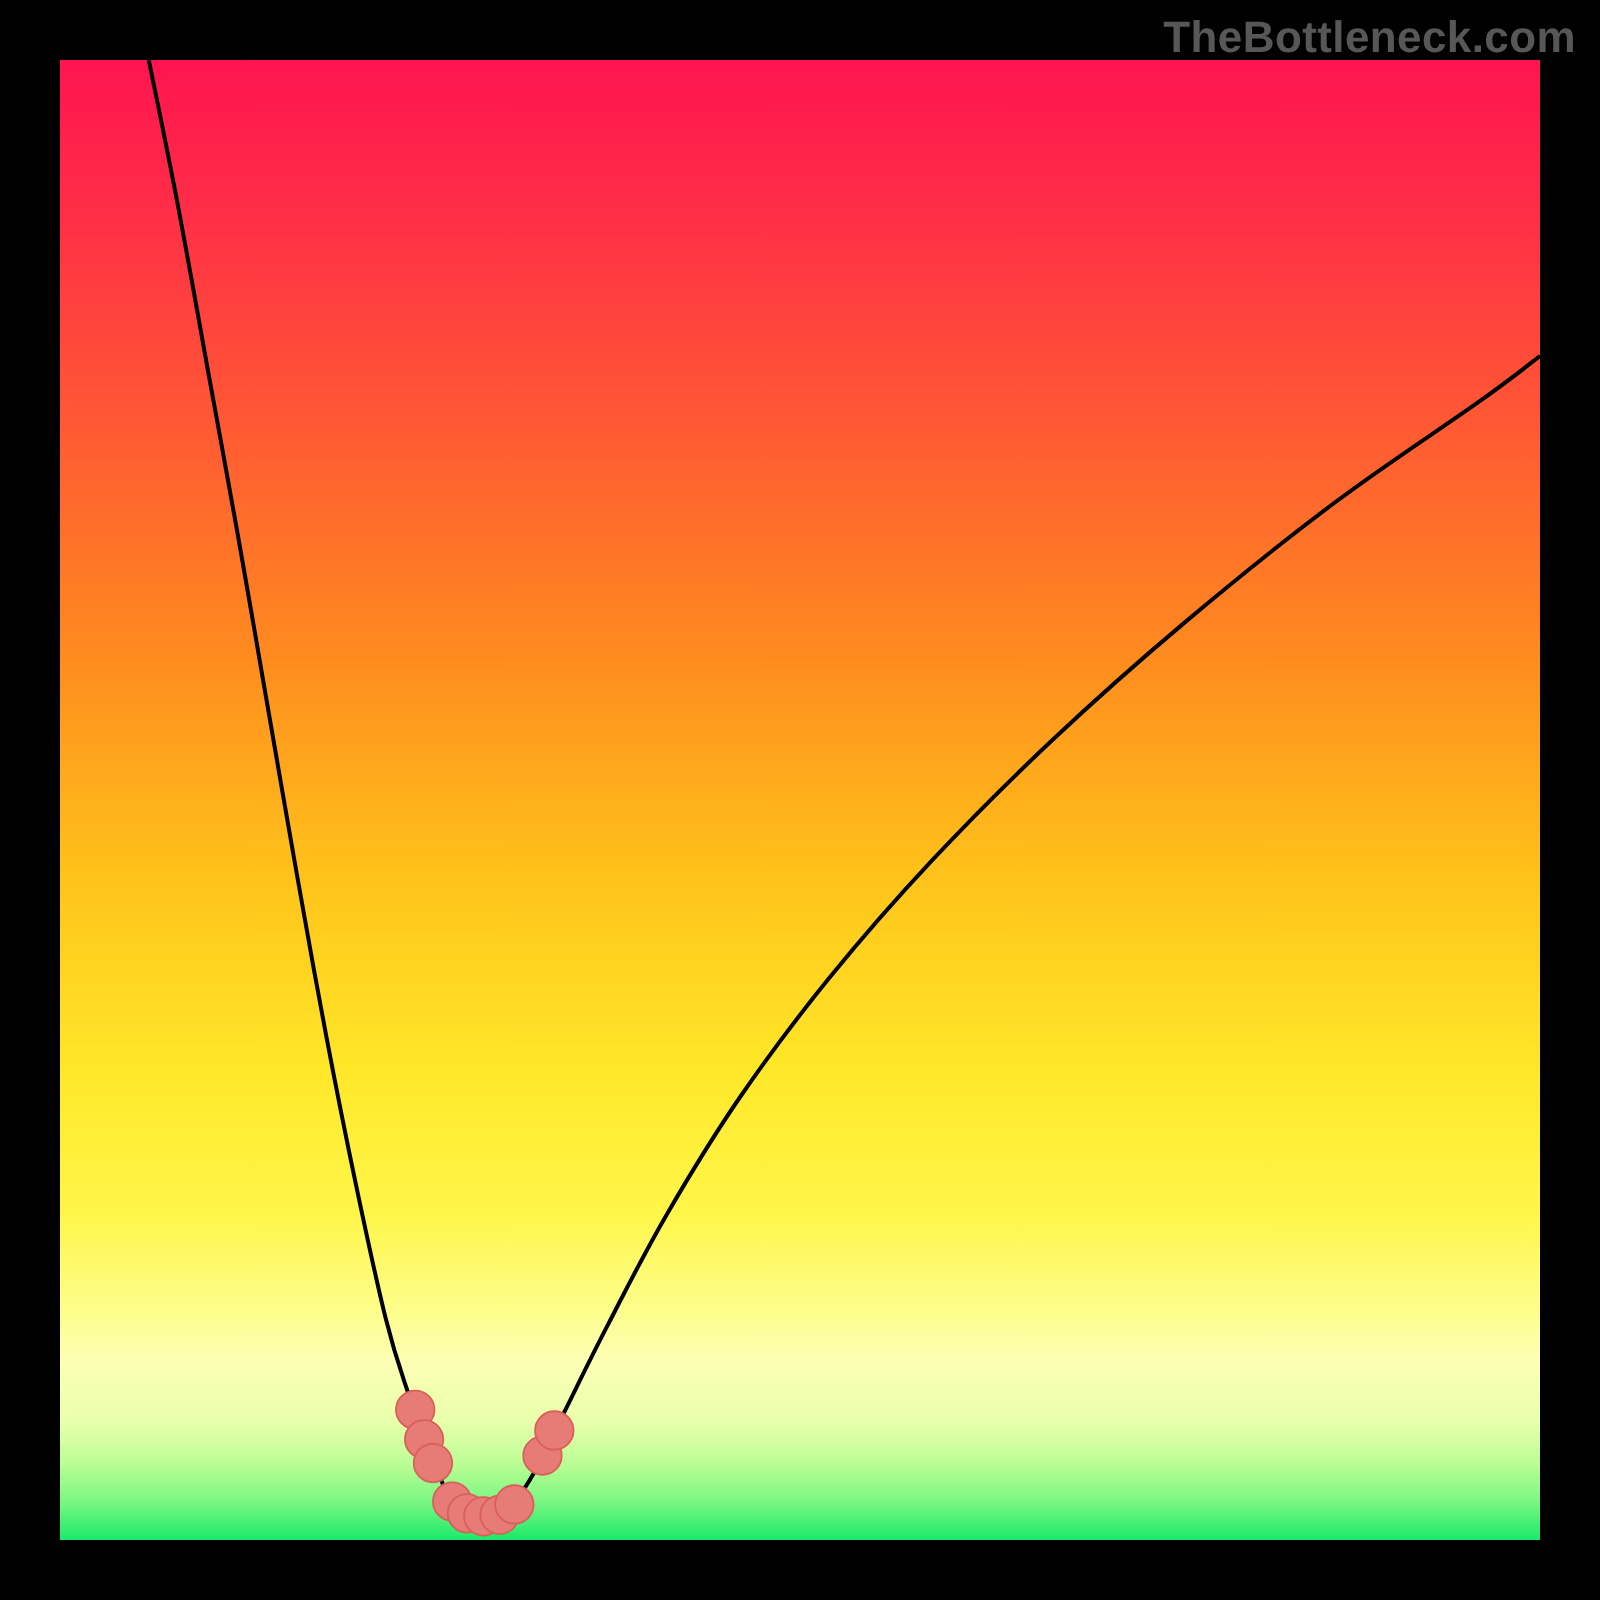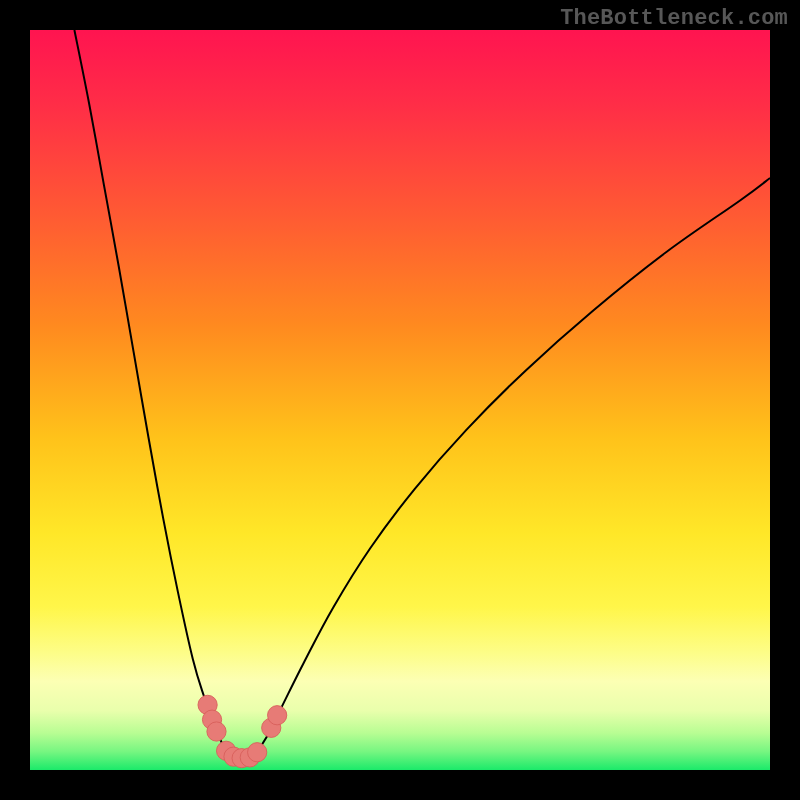--- a/index.html
+++ b/index.html
@@ -11,21 +11,20 @@
     overflow: hidden;
     font-family: Arial, Helvetica, sans-serif;
   }
   .frame {
     position: absolute;
     left: 0;
     top: 0;
     width: 800px;
     height: 800px;
     background: #000;
-    font-family: Liberation Mono, monospace;
   }
   .plot-area {
     position: absolute;
     left: 30px;
     top: 30px;
     width: 740px;
     height: 740px;
     overflow: hidden;
   }
   .gradient-bg {

